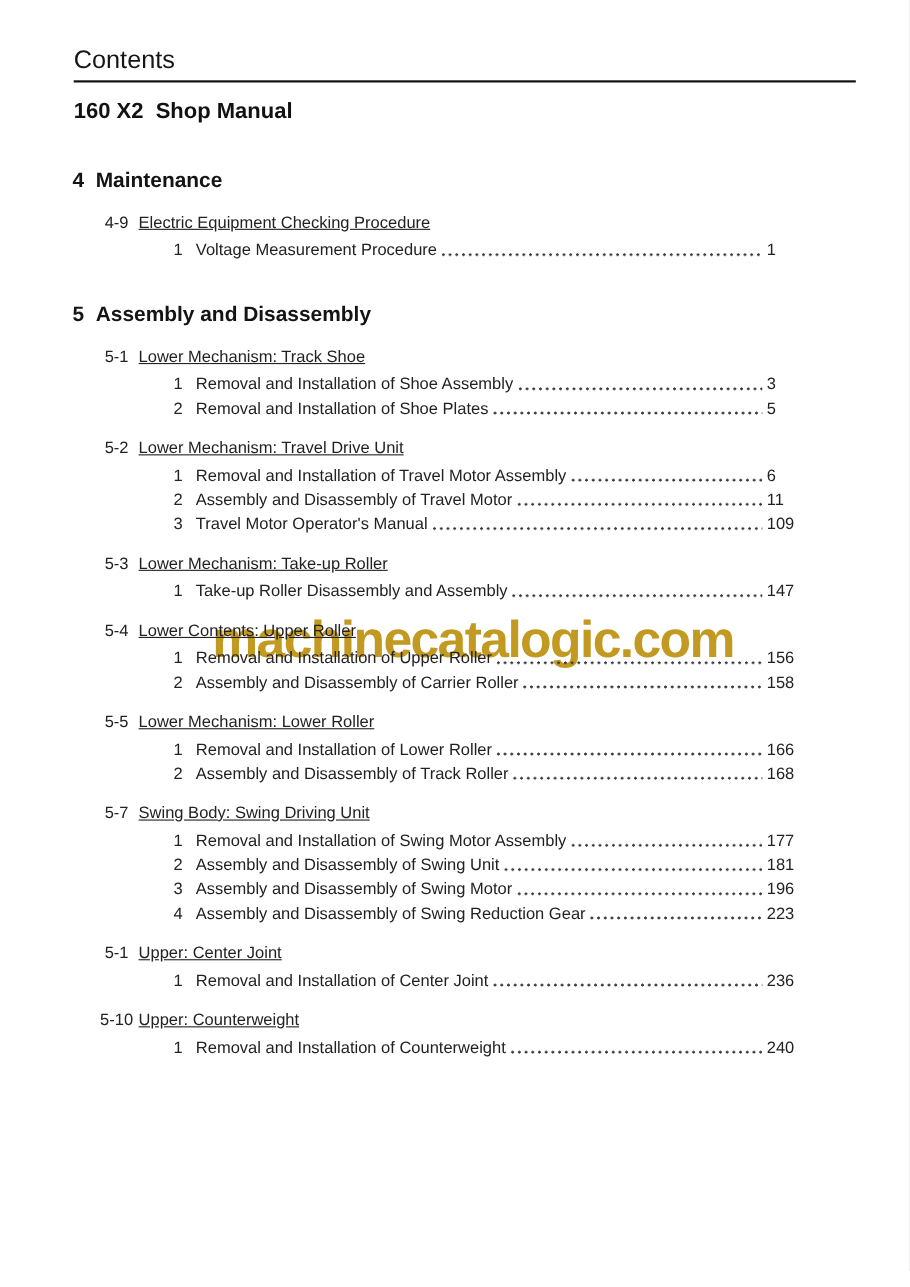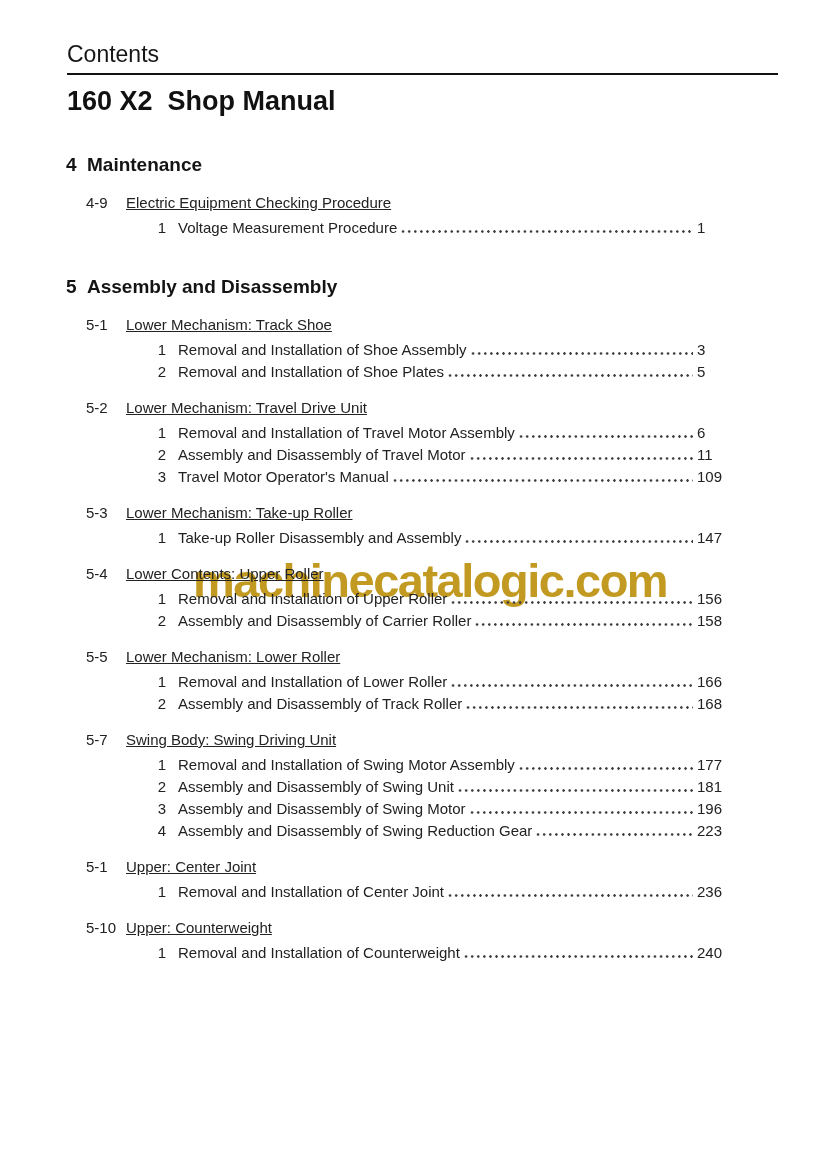--- a/index.html
+++ b/index.html
@@ -19,34 +19,34 @@
     padding-top: 41px;
     text-align: left;
     font-size: 23px;
     line-height: 27px;
     color: #161616;
   }
   .rule { border-top: 2px solid #121212; margin-top: 5px; height: 0; }
 
   .manual-title {
     margin-top: 15px;
-    font-size: 27px;
+    font-size: 20px;
     line-height: 23px;
     font-weight: bold;
     white-space: pre;
     color: #111;
   }
 
   .chapter { margin-top: 42px; }
   .chapter-heading { display: flex; font-size: 19px; line-height: 19px; font-weight: bold; color: #141414; }
   .ch-num { flex: 0 0 21px; margin-left: -1px; }
 
   .section { margin-top: 21px; }
   .section-row { display: flex; font-size: 15px; line-height: 15px; margin: 0 51px 0 19px; color: #222; }
-  .sec-num { flex: 0 0 40px; }
+  .sec-num { flex: 0 0 40px; text-align: center; }
   .sec-title { flex: 1 1 auto; text-decoration: underline; }
 
   .items .item-row:first-child { margin-top: 10px; }
   .item-row { display: flex; font-size: 15px; line-height: 15px; margin: 7px 51px 0 87px; color: #222; }
   .item-num { flex: 0 0 12px; text-align: right; }
   .item-title { margin-left: 12px; white-space: nowrap; }
   .leader {
     flex: 1 1 auto;
     min-width: 8px;
     margin: 0 4px 0 3px;

